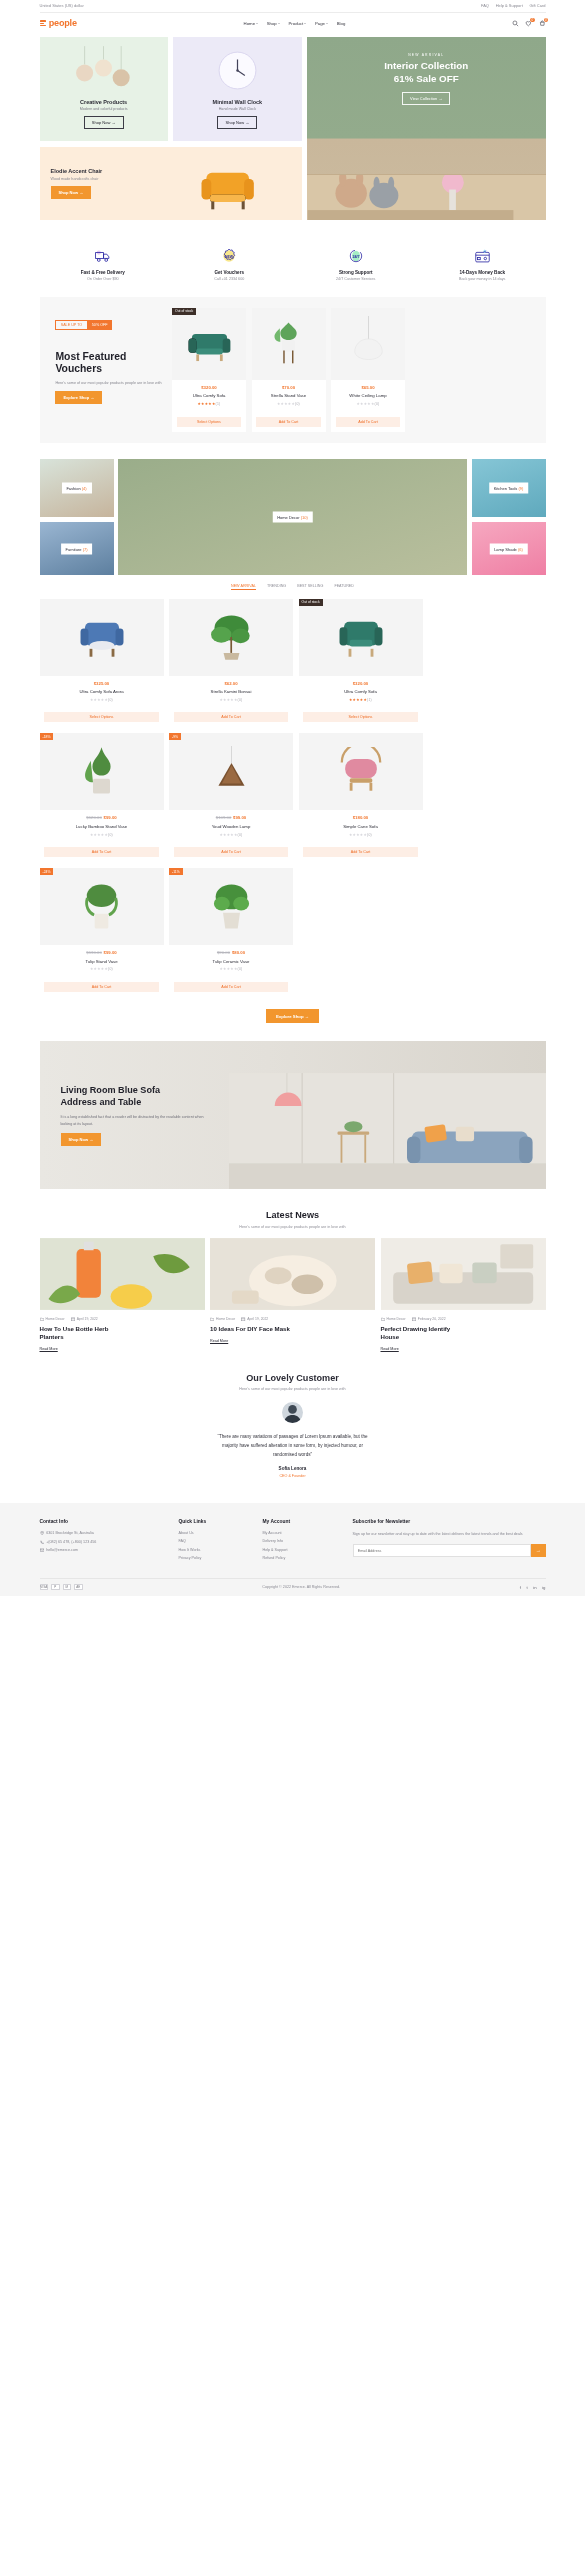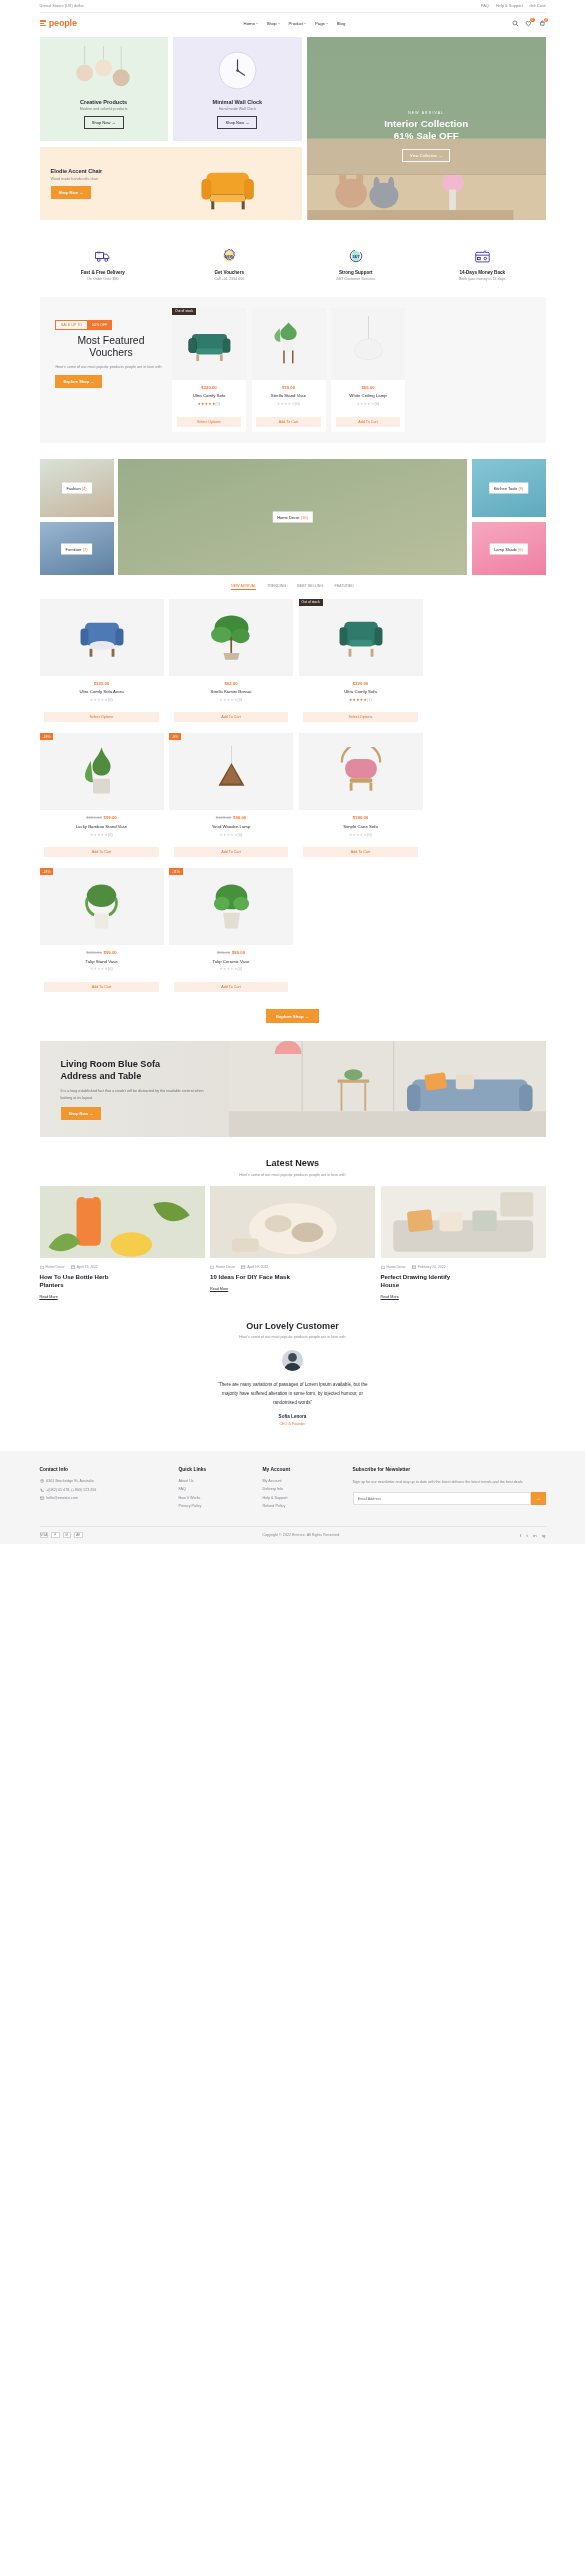--- a/index.html
+++ b/index.html
@@ -59,21 +59,21 @@
   .hero-wide .txt { width: 110px; }
   .hero-wide h3 { font-size: 5.5px; font-weight: 700; }
   .hero-wide p { font-size: 3.7px; color: #8a8a92; margin-top: 2.4px; }
   .btn-orange {
     margin-top: 5.5px; background: #f2962e; color: #fff; border: none; font-size: 4px;
     padding: 3.7px 8px; cursor: pointer; font-family: inherit; font-weight: 600;
   }
   .hero-wide .art2 { flex: 1; height: 59px; display: flex; align-items: flex-end; justify-content: center; }
   .hero-right {
     flex: 1; position: relative; background: linear-gradient(180deg,#8fa88a 0%,#93ab8c 55%,#c9b79b 56%,#cbbb9f 100%);
-    overflow: hidden; display: flex; flex-direction: column; align-items: center; justify-content: center;
+    overflow: hidden; display: flex; flex-direction: column; align-items: center;
   }
   .hero-right .label { font-size: 3.4px; letter-spacing: 1.2px; color: #fff; margin-top: 16px; }
   .hero-right h2 { color: #fff; font-size: 9.8px; font-weight: 700; line-height: 1.25; text-align: center; margin-top: 3px; }
   .btn-ghost {
     margin-top: 6.7px; border: 0.6px solid rgba(255,255,255,.9); color: #fff; background: transparent;
     font-size: 4px; padding: 3px 6.7px; cursor: pointer; font-family: inherit;
   }
   .shelf { position: absolute; left: 0; right: 0; bottom: 0; height: 46px; background: #d9c6a7; border-top: 1.8px solid #c3ad8c; }
 
   
@@ -82,21 +82,21 @@
   .svc .ic { height: 18.3px; display: flex; align-items: center; justify-content: center; }
   .svc h4 { font-size: 4.6px; font-weight: 700; margin-top: 4.3px; color: #22222c; }
   .svc p { font-size: 3.7px; color: #8e8e97; margin-top: 2.4px; }
 
   
   .featured { display: flex; gap: 5.5px; background: #f7f7f7; padding: 11px; margin-top: 3.7px; align-items: flex-start; }
   .feat-copy { width: 116px; padding: 12.2px 0 0 4.9px; }
   .pill { display: inline-flex; font-size: 3.7px; overflow: hidden; }
   .pill .a { border: 0.6px solid #f2762e; color: #f2762e; padding: 1.8px 4.3px; }
   .pill .b { background: #f2762e; color: #fff; padding: 2.4px 4.3px; }
-  .feat-copy h2 { font-size: 10.4px; font-weight: 400; line-height: 1.15; margin-top: 5px; color: #1f1f28; text-align: center; }
+  .feat-copy h2 { font-size: 10.4px; font-weight: 700; line-height: 1.15; margin-top: 21px; color: #1f1f28; }
   .feat-copy p { font-size: 3.7px; color: #86868f; margin-top: 4.9px; line-height: 1.7; }
   .card { background: #fff; width: 74px; }
   .card .imgbox { height: 72px; background: #f4f4f4; position: relative; display: flex; align-items: center; justify-content: center; }
   .tag {
     position: absolute; top: 0; left: 0; font-size: 3.4px; color: #fff; padding: 1.5px 3px; z-index: 2;
   }
   .tag.oos { background: #3c2e28; }
   .tag.sale { background: #f2762e; }
   .card .meta { text-align: center; padding: 4.9px 2.4px 5.5px; }
   .price { font-size: 4.3px; color: #f2762e; font-weight: 700; }
@@ -129,21 +129,21 @@
   .tabs .t { cursor: pointer; padding-bottom: 1.8px; }
   .tabs .t.active { color: #f2762e; border-bottom: 0.6px solid #f2762e; }
   .grid { display: flex; flex-wrap: wrap; gap: 5.5px; margin-top: 8.5px; }
   .grid .card { width: 124px; }
   .grid .card .imgbox { height: 77px; }
   .center-btn { display: flex; justify-content: center; margin-top: 12.2px; }
   .btn-orange.lg { padding: 4.3px 10.4px; font-size: 4.3px; margin-top: 0; }
 
   
   .banner {
-    margin-top: 18.3px; height: 96px; background: linear-gradient(90deg,#e9e7e2 0%,#e3e0da 45%,#d8d4cc 100%);
+    margin-top: 18.3px; height: 148px; background: linear-gradient(90deg,#e9e7e2 0%,#e3e0da 45%,#d8d4cc 100%);
     display: flex; align-items: center; padding-left: 21px; position: relative; overflow: hidden;
   }
   .banner .txt { width: 152px; z-index: 2; }
   .banner h2 { font-size: 9.1px; font-weight: 700; line-height: 1.3; color: #22222b; }
   .banner p { font-size: 3.7px; color: #6f6f78; margin-top: 5.5px; line-height: 1.8; }
 
   
   .testi { text-align: center; margin-top: 22px; padding-bottom: 4.9px; }
   .avatar {
     width: 21px; height: 21px; border-radius: 50%; margin: 11px auto 0; overflow: hidden;

